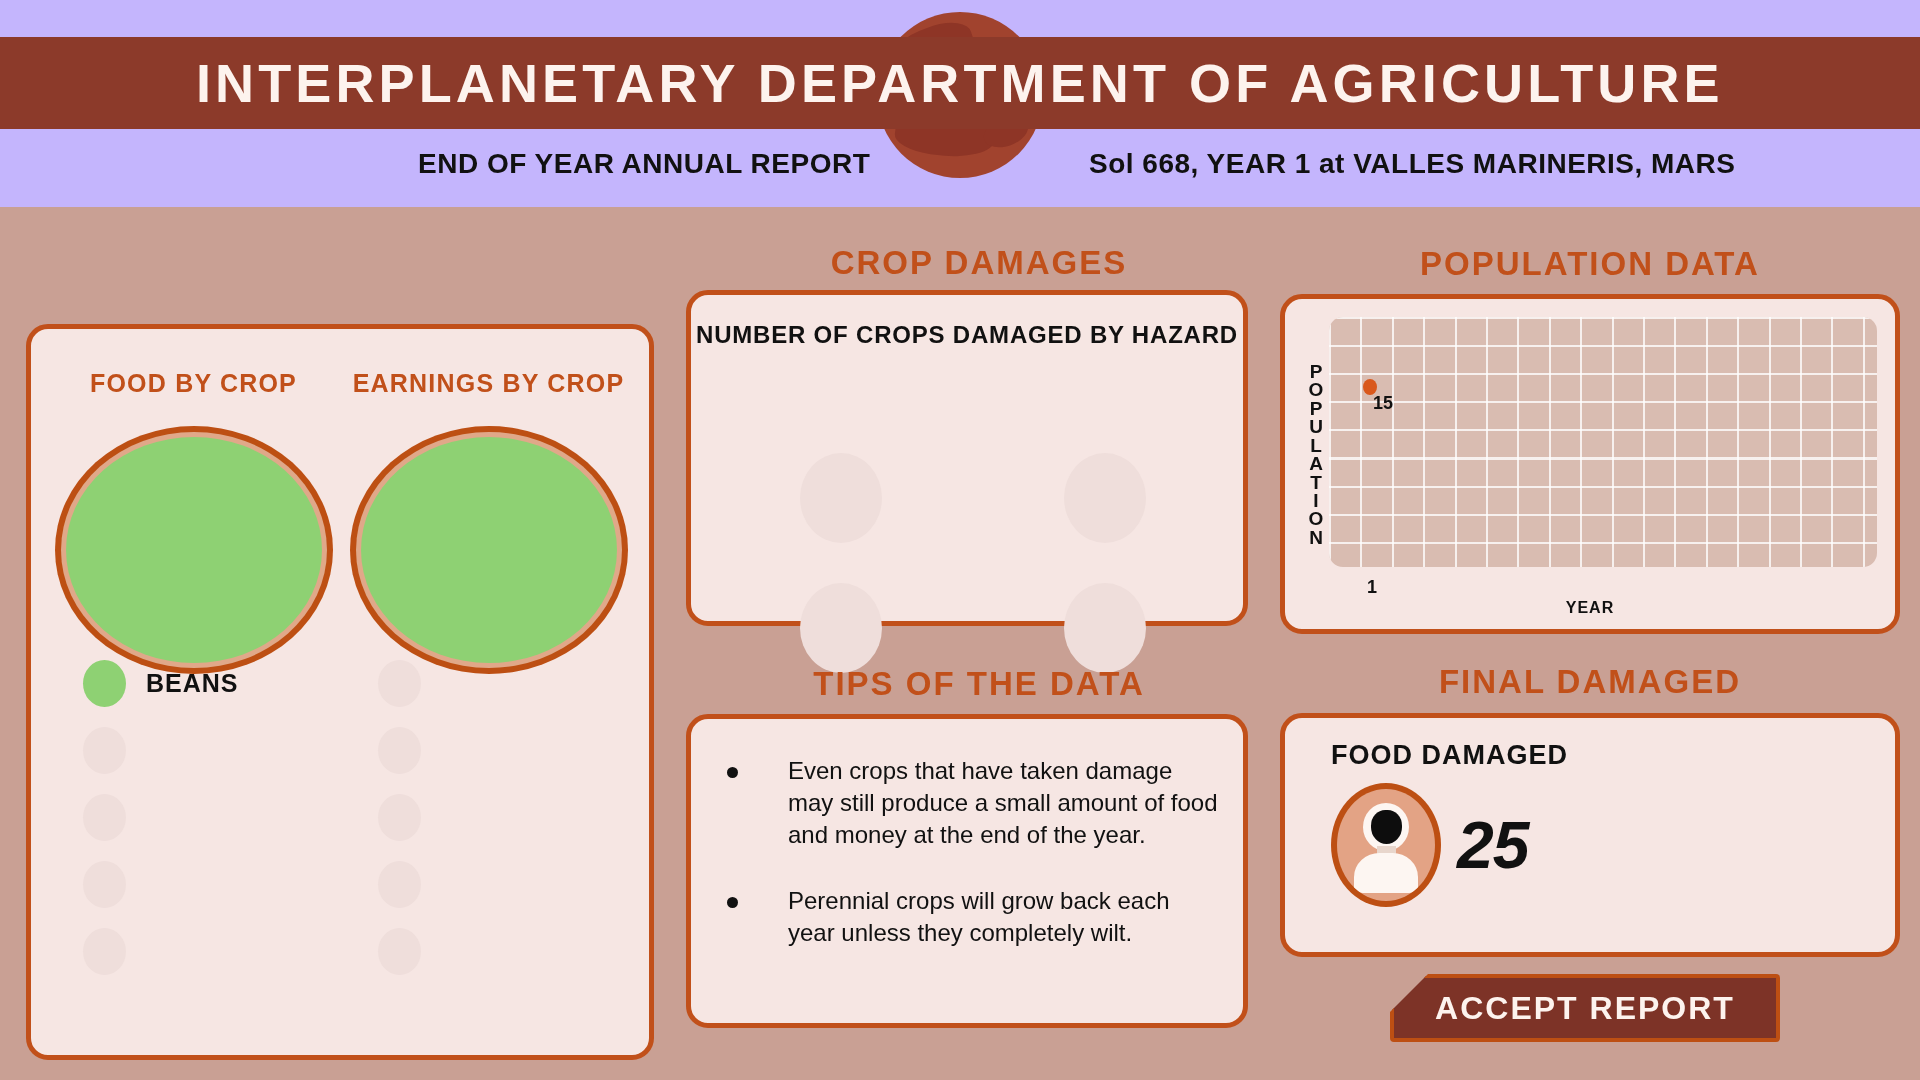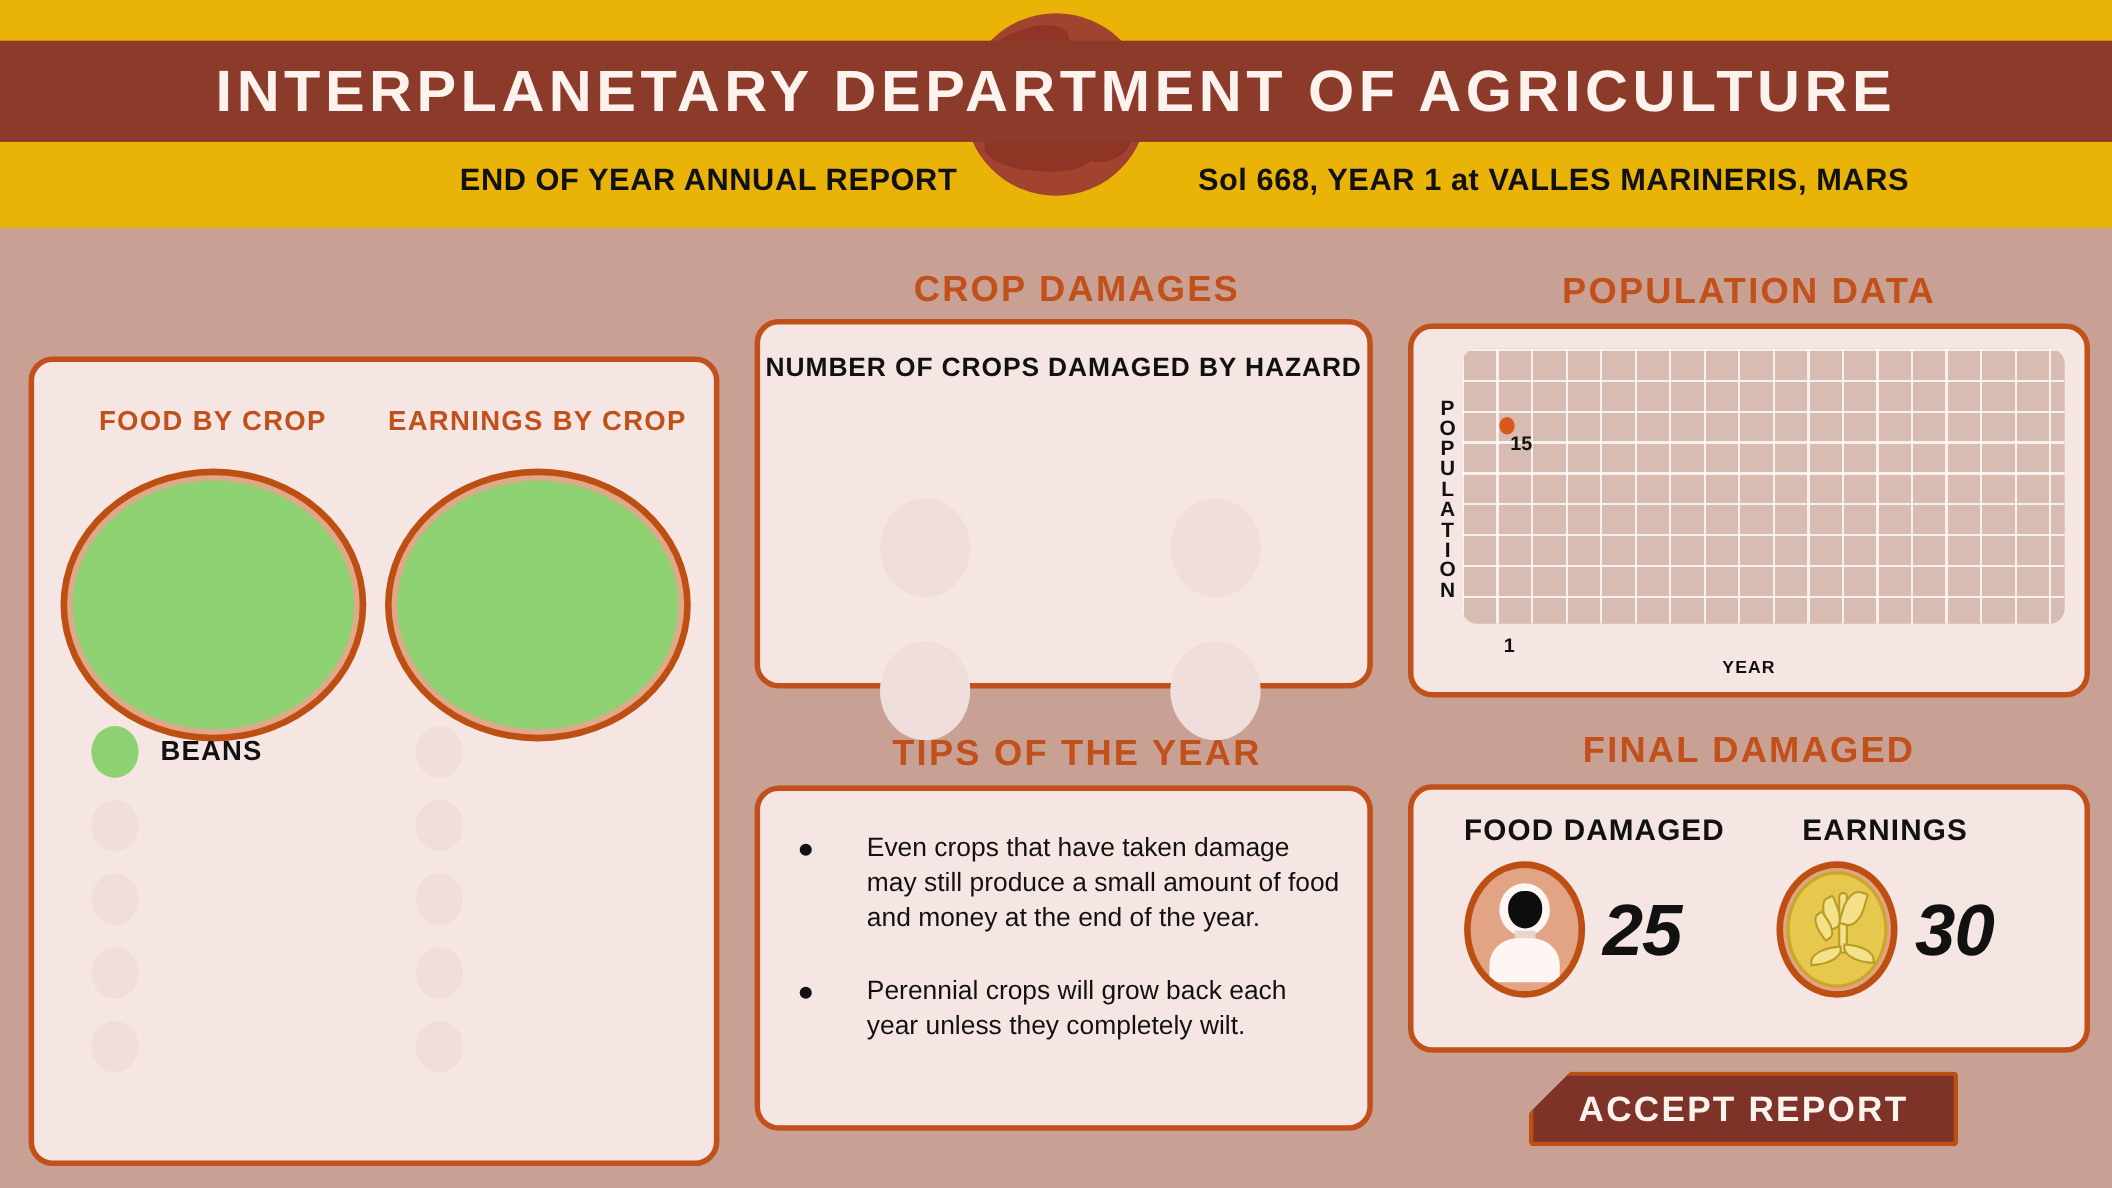--- a/index.html
+++ b/index.html
@@ -17,21 +17,21 @@
     height: 1080px;
     background: #c9a094;
   }
 
   
   .header-zone {
     position: absolute;
     top: 0; left: 0;
     width: 1920px;
     height: 207px;
-    background: #eab308;
+    background: #c4b5fd;
     overflow: hidden;
   }
   .planet {
     position: absolute;
     left: 50%;
     top: 95px;
     transform: translate(-50%, -50%);
     width: 166px;
     height: 166px;
     border-radius: 50%;
@@ -554,21 +554,21 @@
 
   <div class="sec-title" id="crop-damages-title">CROP DAMAGES</div>
   <div class="card" id="crop-damages-card">
     <div class="hazard-heading">NUMBER OF CROPS DAMAGED BY HAZARD</div>
     <div class="hazard-slot h1"></div>
     <div class="hazard-slot h2"></div>
     <div class="hazard-slot h3"></div>
     <div class="hazard-slot h4"></div>
   </div>
 
-  <div class="sec-title" id="tips-title">TIPS OF THE YEAR</div>
+  <div class="sec-title" id="tips-title">TIPS OF THE DATA</div>
   <div class="card" id="tips-card">
     <div class="tips-list">
       <div class="tip-item">
         <div class="tip-bullet"></div>
         <div class="tip-text">Even crops that have taken damage may still produce a small amount of food and money at the end of the year.</div>
       </div>
       <div class="tip-item">
         <div class="tip-bullet"></div>
         <div class="tip-text">Perennial crops will grow back each year unless they completely wilt.</div>
       </div>
@@ -611,35 +611,17 @@
                 <div class="visor"></div>
               <div class="neck"></div>
                 <div class="body"></div>
             </div>
           </div>
         </div>
         <div class="final-value">25</div>
       </div>
     </div>
 
-    <div class="final-stat earnings">
-      <div class="final-label">EARNINGS</div>
-      <div class="final-row">
-        <div class="badge">
-          <div class="badge-inner">
-            <div class="coin">
-              <div class="stalk s-main"></div>
-              <div class="ear e1"></div>
-                <div class="ear e2"></div>
-                <div class="ear e3"></div>
-              <div class="leaf l1"></div>
-                <div class="leaf l2"></div>
-            </div>
-          </div>
-        </div>
-        <div class="final-value">30</div>
-      </div>
-    </div>
   </div>
 
   <div id="accept-report-button">ACCEPT REPORT</div>
 
 </div>
 
 </body></html>

